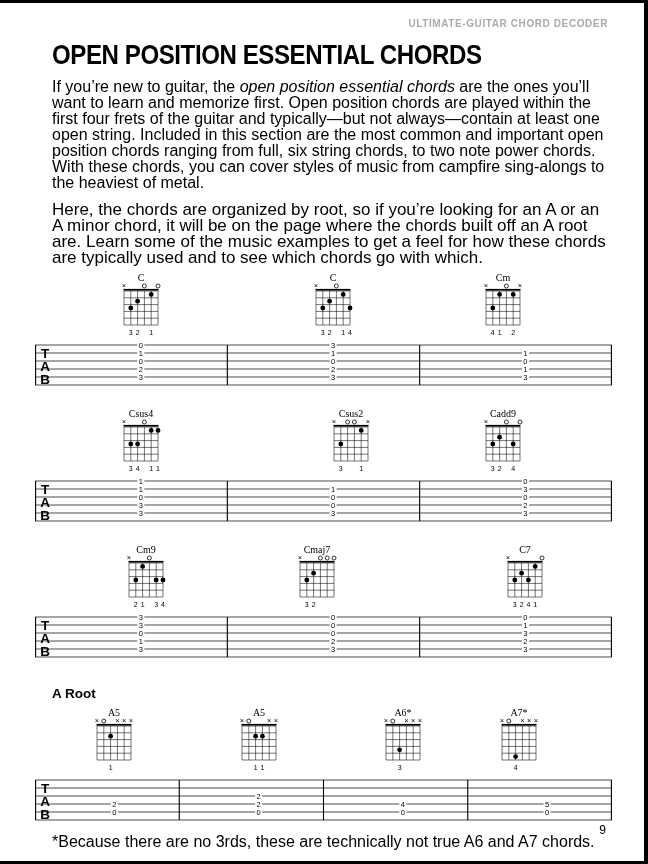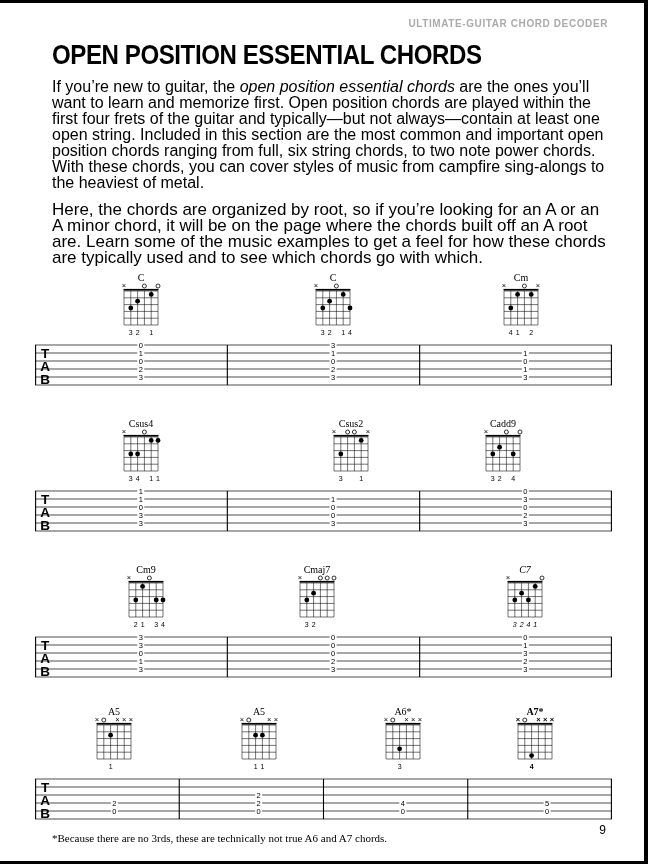--- a/index.html
+++ b/index.html
@@ -17,25 +17,25 @@
   h1.title {
     margin: 10px 0 0 17px; font-size: 28px; font-weight: 900; letter-spacing: -0.5px;
     transform: scaleX(.86); transform-origin: left center; white-space: nowrap;
     font-family: "Liberation Sans", sans-serif;
   }
   p.intro { margin: 8px 0 0 17px; width: 560px; font-size: 16px; line-height: 16px; }
   p.intro2 { margin: 11px 0 0 17px; width: 560px; font-size: 17px; line-height: 16px; }
   h2.section-heading { margin: 16px 0 0 17px; font-size: 13.5px; font-weight: bold; }
   .section + .section { margin-top: 24px; }
   .system { position: relative; margin-top: 6px; width: 577px; }
-  .system + .system { margin-top: 28px; }
+  .system + .system { margin-top: 18px; }
   .diagram-row { position: relative; height: 68px; }
   .diagram-wrap { position: absolute; top: 0; line-height: 0; }
   .staff-wrap { line-height: 0; }
-  p.footnote { margin: 8px 0 0 17px; font-size: 11px; font-family: Liberation Serif, serif; }
+  p.footnote { margin: 8px 0 0 17px; font-size: 16px; }
   .page-number { position: absolute; right: 38px; bottom: 24px; font-size: 12px; }
 </style>
 </head>
 <body>
 
 <div class="page">
   <div class="running-head">ULTIMATE-GUITAR CHORD DECODER</div>
   <h1 class="title">OPEN POSITION ESSENTIAL CHORDS</h1>
   <p class="intro"><span>If you’re new to guitar, the </span><em>open position essential chords</em><span> are the ones you’ll want to learn and memorize first. Open position chords are played within the first four frets of the guitar and typically—but not always—contain at least one open string. Included in this section are the most common and important open position chords ranging from full, six string chords, to two note power chords. With these chords, you can cover styles of music from campfire sing-alongs to the heaviest of metal.</span></p>
   <p class="intro2">Here, the chords are organized by root, so if you’re looking for an A or an A minor chord, it will be on the page where the chords built off an A root are. Learn some of the music examples to get a feel for how these chords are typically used and to see which chords go with which.</p>
@@ -92,21 +92,21 @@
                 </g>
                 <circle cx="21.8" cy="36" r="2.4" fill="#000"></circle>
                 <circle cx="28.6" cy="29.2" r="2.4" fill="#000"></circle>
                 <circle cx="42.2" cy="22.4" r="2.4" fill="#000"></circle>
                 <circle cx="49" cy="36" r="2.4" fill="#000"></circle>
                 <text x="21.8" y="62.5" font-size="7" text-anchor="middle" font-family="&quot;Liberation Sans&quot;,sans-serif" fill="#000">3</text>
                 <text x="28.6" y="62.5" font-size="7" text-anchor="middle" font-family="&quot;Liberation Sans&quot;,sans-serif" fill="#000">2</text>
                 <text x="42.2" y="62.5" font-size="7" text-anchor="middle" font-family="&quot;Liberation Sans&quot;,sans-serif" fill="#000">1</text>
                 <text x="49" y="62.5" font-size="7" text-anchor="middle" font-family="&quot;Liberation Sans&quot;,sans-serif" fill="#000">4</text>
               </svg></div>
-            <div class="diagram-wrap" style="left: 454px;"><svg width="64" height="66" viewBox="0 0 64 66">
+            <div class="diagram-wrap" style="left: 436px;"><svg width="64" height="66" viewBox="0 0 64 66">
                 <text x="32" y="9" font-size="10" text-anchor="middle" font-family="&quot;Liberation Serif&quot;,serif" fill="#000">Cm</text>
                 <text x="15" y="16.3" font-size="7.5" text-anchor="middle" font-family="&quot;Liberation Sans&quot;,sans-serif" fill="#000">×</text>
                 <circle cx="35.4" cy="14" r="2" fill="none" stroke="#000" stroke-width="0.8"></circle>
                 <text x="49" y="16.3" font-size="7.5" text-anchor="middle" font-family="&quot;Liberation Sans&quot;,sans-serif" fill="#000">×</text>
                 <rect x="14.5" y="16.9" width="35" height="1.7" fill="#000"></rect>
                 <g stroke="#000" stroke-width="0.55">
                   <line x1="15" y1="19" x2="49" y2="19"></line>
                   <line x1="15" y1="25.8" x2="49" y2="25.8"></line>
                   <line x1="15" y1="32.6" x2="49" y2="32.6"></line>
                   <line x1="15" y1="39.4" x2="49" y2="39.4"></line>
@@ -356,21 +356,21 @@
                   <line x1="28.6" y1="19" x2="28.6" y2="53"></line>
                   <line x1="35.4" y1="19" x2="35.4" y2="53"></line>
                   <line x1="42.2" y1="19" x2="42.2" y2="53"></line>
                   <line x1="49" y1="19" x2="49" y2="53"></line>
                 </g>
                 <circle cx="21.8" cy="36" r="2.4" fill="#000"></circle>
                 <circle cx="28.6" cy="29.2" r="2.4" fill="#000"></circle>
                 <text x="21.8" y="62.5" font-size="7" text-anchor="middle" font-family="&quot;Liberation Sans&quot;,sans-serif" fill="#000">3</text>
                 <text x="28.6" y="62.5" font-size="7" text-anchor="middle" font-family="&quot;Liberation Sans&quot;,sans-serif" fill="#000">2</text>
               </svg></div>
-            <div class="diagram-wrap" style="left: 458.45px; font-style: italic;"><svg width="64" height="66" viewBox="0 0 64 66">
+            <div class="diagram-wrap" style="left: 458.45px;"><svg width="64" height="66" viewBox="0 0 64 66">
                 <text x="32" y="9" font-size="10" text-anchor="middle" font-family="&quot;Liberation Serif&quot;,serif" fill="#000">C7</text>
                 <text x="15" y="16.3" font-size="7.5" text-anchor="middle" font-family="&quot;Liberation Sans&quot;,sans-serif" fill="#000">×</text>
                 <circle cx="49" cy="14" r="2" fill="none" stroke="#000" stroke-width="0.8"></circle>
                 <rect x="14.5" y="16.9" width="35" height="1.7" fill="#000"></rect>
                 <g stroke="#000" stroke-width="0.55">
                   <line x1="15" y1="19" x2="49" y2="19"></line>
                   <line x1="15" y1="25.8" x2="49" y2="25.8"></line>
                   <line x1="15" y1="32.6" x2="49" y2="32.6"></line>
                   <line x1="15" y1="39.4" x2="49" y2="39.4"></line>
                   <line x1="15" y1="46.2" x2="49" y2="46.2"></line>
@@ -437,20 +437,21 @@
               <rect x="486.95" y="17" width="7" height="8" fill="#fff"></rect>
               <text x="490.45" y="23.7" font-size="7.5" text-anchor="middle" font-family="&quot;Liberation Sans&quot;,sans-serif" fill="#000">3</text>
               <rect x="486.95" y="25" width="7" height="8" fill="#fff"></rect>
               <text x="490.45" y="31.7" font-size="7.5" text-anchor="middle" font-family="&quot;Liberation Sans&quot;,sans-serif" fill="#000">2</text>
               <rect x="486.95" y="33" width="7" height="8" fill="#fff"></rect>
               <text x="490.45" y="39.7" font-size="7.5" text-anchor="middle" font-family="&quot;Liberation Sans&quot;,sans-serif" fill="#000">3</text>
             </svg></div>
         </div>
       </div>
       <div class="section">
+        <h2 class="section-heading">A Root</h2>
         <div class="system">
           <div class="diagram-row">
             <div class="diagram-wrap" style="left: 47.3375px;"><svg width="64" height="66" viewBox="0 0 64 66">
                 <text x="32" y="9" font-size="10" text-anchor="middle" font-family="&quot;Liberation Serif&quot;,serif" fill="#000">A5</text>
                 <text x="15" y="16.3" font-size="7.5" text-anchor="middle" font-family="&quot;Liberation Sans&quot;,sans-serif" fill="#000">×</text>
                 <circle cx="21.8" cy="14" r="2" fill="none" stroke="#000" stroke-width="0.8"></circle>
                 <text x="35.4" y="16.3" font-size="7.5" text-anchor="middle" font-family="&quot;Liberation Sans&quot;,sans-serif" fill="#000">×</text>
                 <text x="42.2" y="16.3" font-size="7.5" text-anchor="middle" font-family="&quot;Liberation Sans&quot;,sans-serif" fill="#000">×</text>
                 <text x="49" y="16.3" font-size="7.5" text-anchor="middle" font-family="&quot;Liberation Sans&quot;,sans-serif" fill="#000">×</text>
                 <rect x="14.5" y="16.9" width="35" height="1.7" fill="#000"></rect>
@@ -515,21 +516,21 @@
                   <line x1="15" y1="19" x2="15" y2="53"></line>
                   <line x1="21.8" y1="19" x2="21.8" y2="53"></line>
                   <line x1="28.6" y1="19" x2="28.6" y2="53"></line>
                   <line x1="35.4" y1="19" x2="35.4" y2="53"></line>
                   <line x1="42.2" y1="19" x2="42.2" y2="53"></line>
                   <line x1="49" y1="19" x2="49" y2="53"></line>
                 </g>
                 <circle cx="28.6" cy="42.8" r="2.4" fill="#000"></circle>
                 <text x="28.6" y="62.5" font-size="7" text-anchor="middle" font-family="&quot;Liberation Sans&quot;,sans-serif" fill="#000">3</text>
               </svg></div>
-            <div class="diagram-wrap" style="left: 468px; font-weight: bold;"><svg width="64" height="66" viewBox="0 0 64 66">
+            <div class="diagram-wrap" style="left: 452px;"><svg width="64" height="66" viewBox="0 0 64 66">
                 <text x="32" y="9" font-size="10" text-anchor="middle" font-family="&quot;Liberation Serif&quot;,serif" fill="#000">A7*</text>
                 <text x="15" y="16.3" font-size="7.5" text-anchor="middle" font-family="&quot;Liberation Sans&quot;,sans-serif" fill="#000">×</text>
                 <circle cx="21.8" cy="14" r="2" fill="none" stroke="#000" stroke-width="0.8"></circle>
                 <text x="35.4" y="16.3" font-size="7.5" text-anchor="middle" font-family="&quot;Liberation Sans&quot;,sans-serif" fill="#000">×</text>
                 <text x="42.2" y="16.3" font-size="7.5" text-anchor="middle" font-family="&quot;Liberation Sans&quot;,sans-serif" fill="#000">×</text>
                 <text x="49" y="16.3" font-size="7.5" text-anchor="middle" font-family="&quot;Liberation Sans&quot;,sans-serif" fill="#000">×</text>
                 <rect x="14.5" y="16.9" width="35" height="1.7" fill="#000"></rect>
                 <g stroke="#000" stroke-width="0.55">
                   <line x1="15" y1="19" x2="49" y2="19"></line>
                   <line x1="15" y1="25.8" x2="49" y2="25.8"></line>

